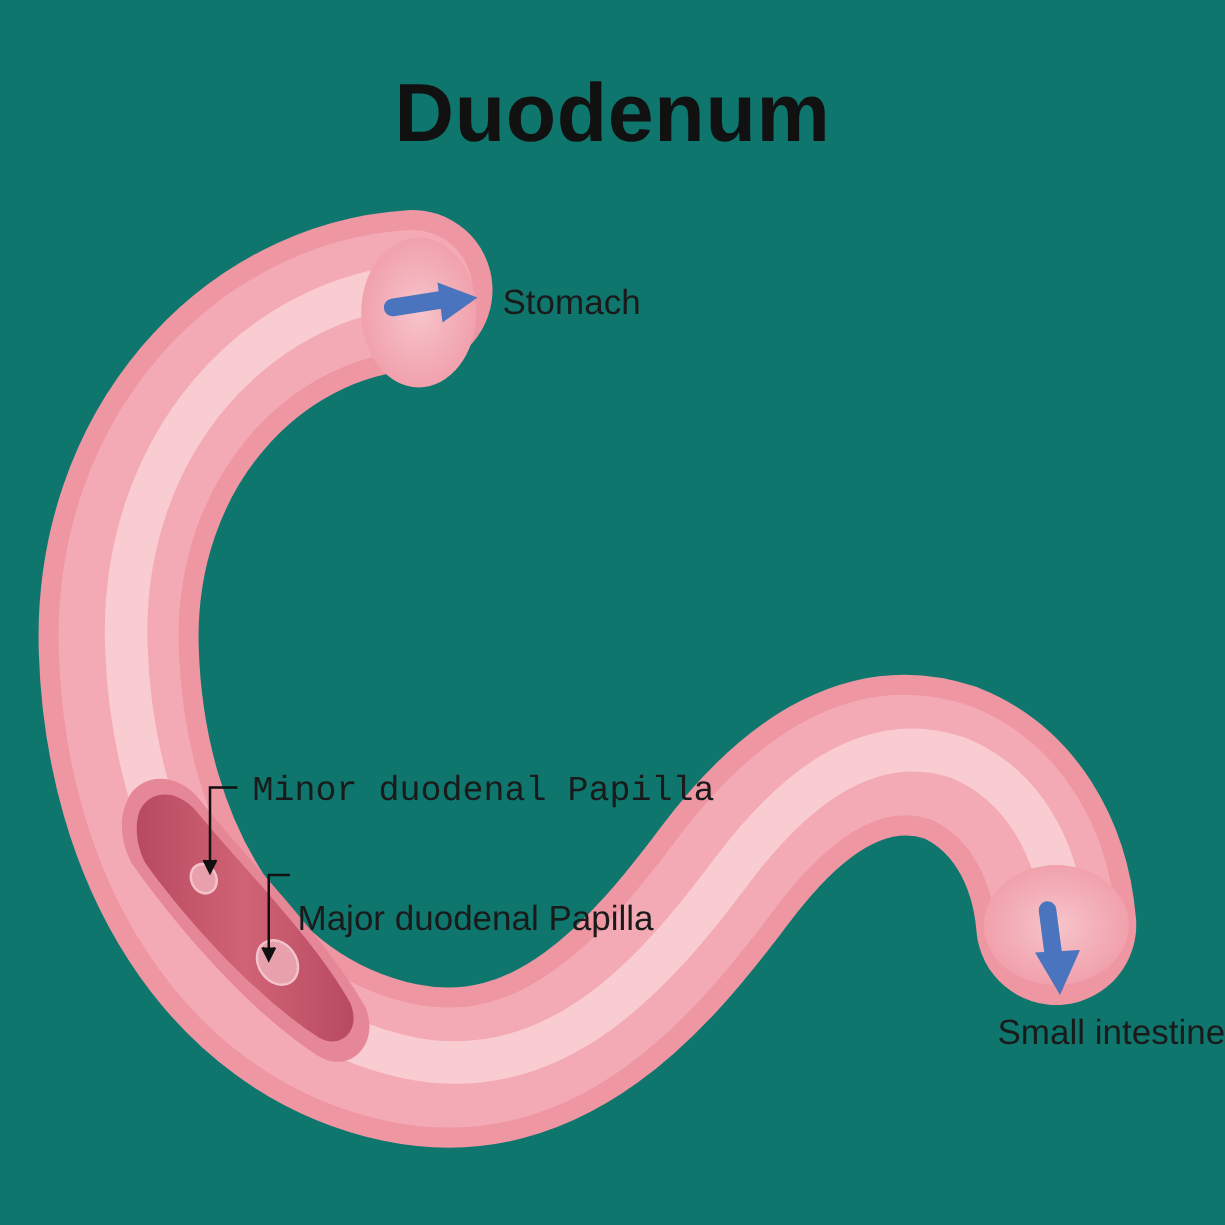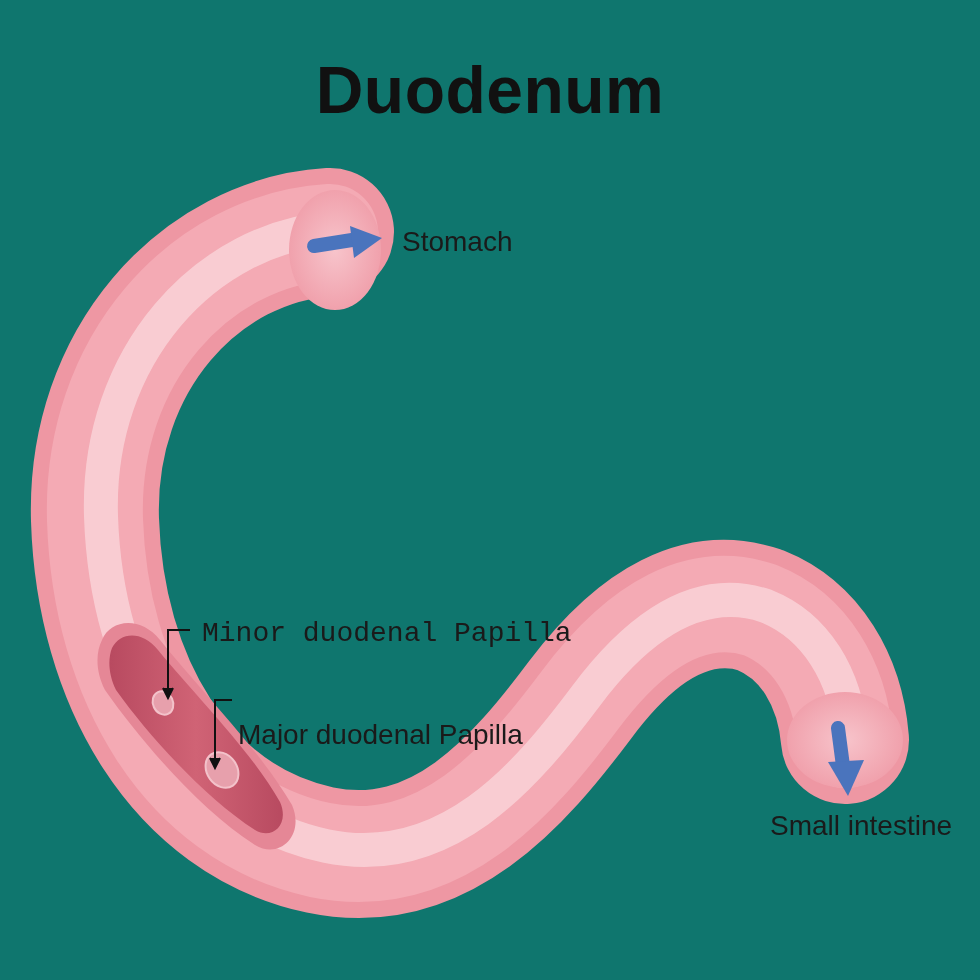--- a/index.html
+++ b/index.html
@@ -66,15 +66,15 @@
 
     <g>
       <line x1="838" y1="728" x2="843" y2="766" stroke="#4a74bd" stroke-width="14" stroke-linecap="round"></line>
       <polygon points="828,762 864,760 848,796" fill="#4a74bd"></polygon>
     </g>
   </svg>
 
   <div class="label" style="left:402px; top:226px;">Stomach</div>
   <div class="label" style="left:202px; top:618px;font-family:Liberation Mono, monospace;">Minor duodenal Papilla</div>
   <div class="label" style="left:238px; top:719px;">Major duodenal Papilla</div>
-  <div class="label" style="left:770px; top:810px;text-align:center;">Small intestine</div>
+  <div class="label" style="left:798px; top:810px;text-align:center;">Small intestine</div>
 
 </div>
 
 </body></html>

